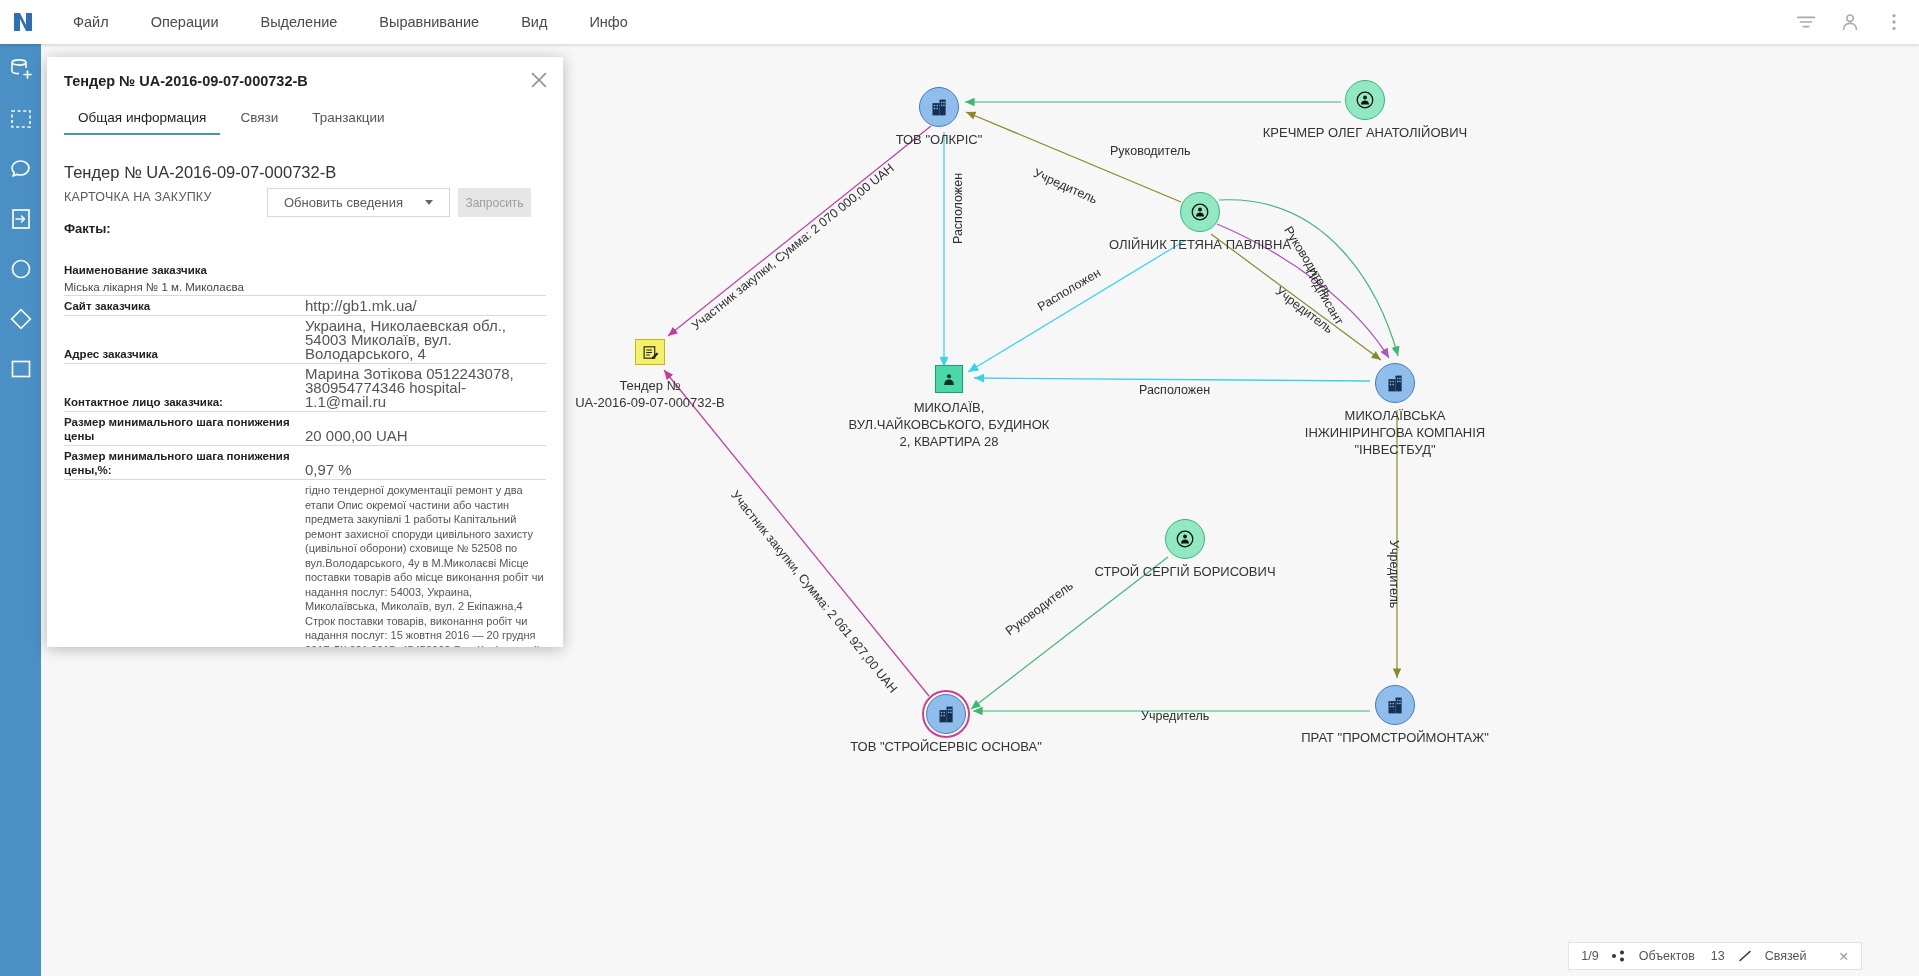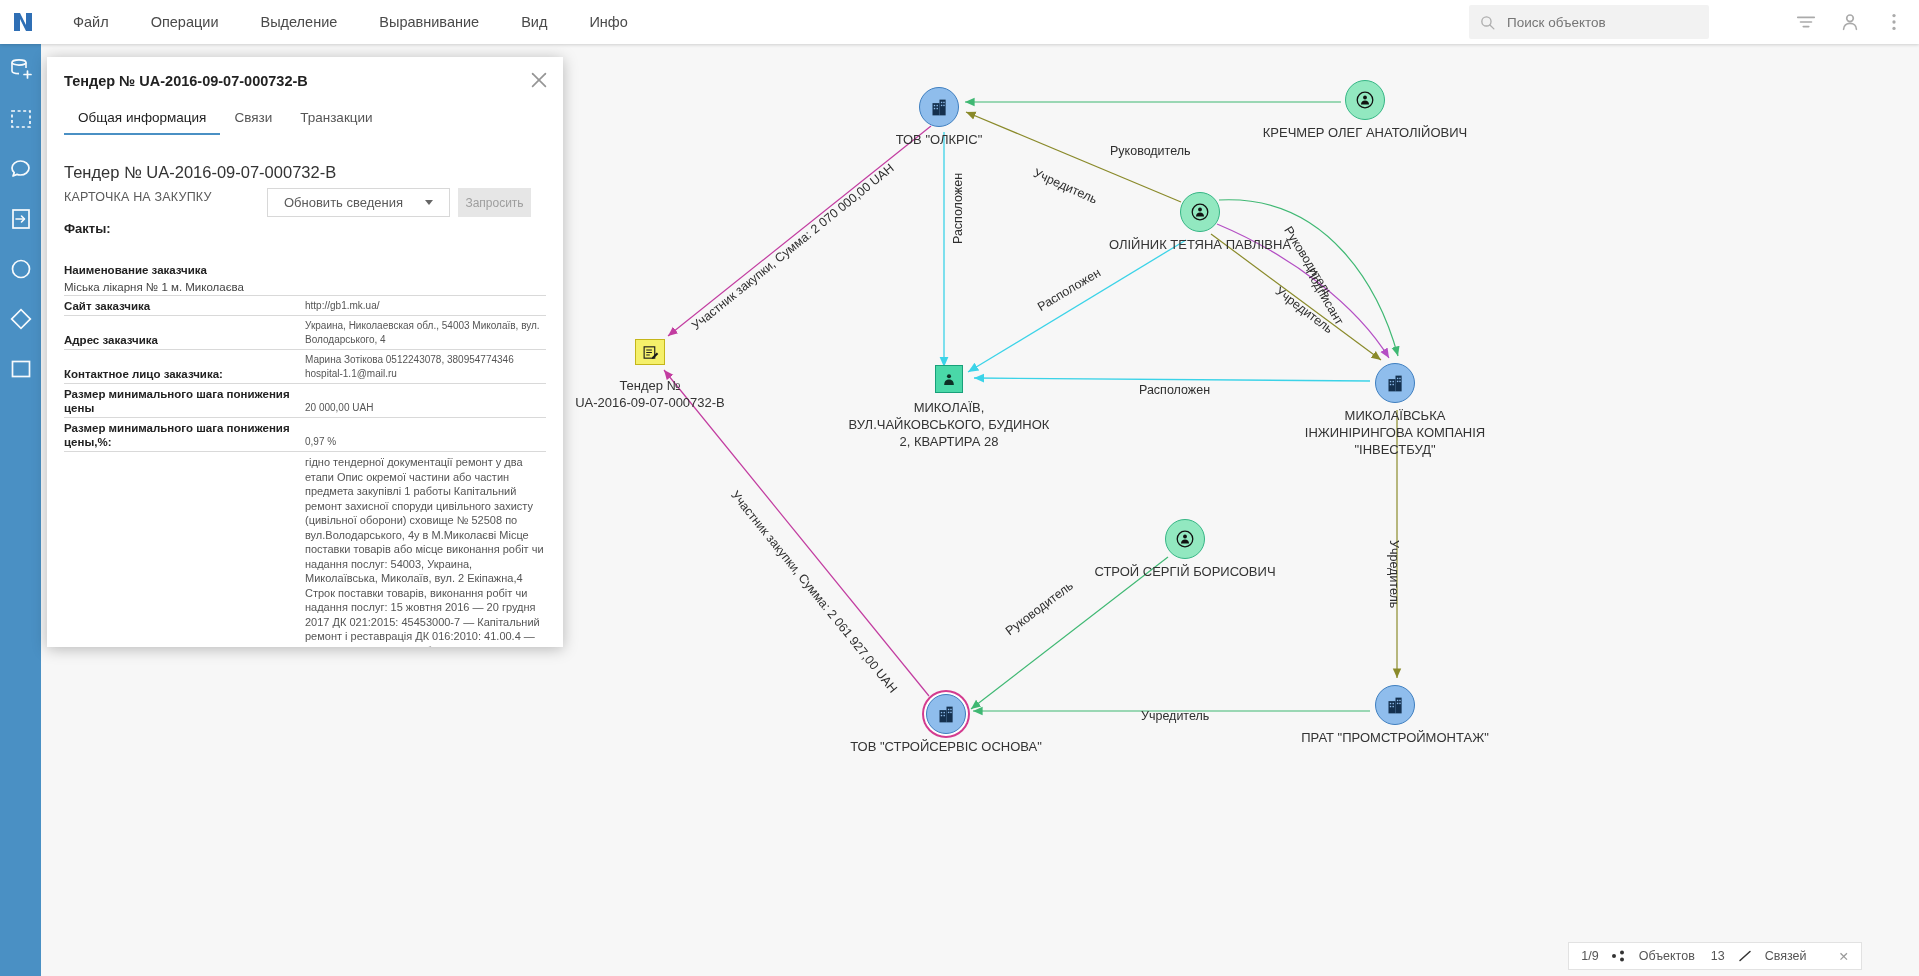--- a/index.html
+++ b/index.html
@@ -100,21 +100,21 @@
     z-index: 30; overflow: hidden;
   }
   .panel-title {
     position: absolute; left: 17px; top: 16px;
     font-size: 14.5px; font-weight: 700; color: #222;
   }
   .panel-close {
     position: absolute; right: 13px; top: 12px; width: 22px; height: 22px;
     cursor: pointer; opacity: .62;
   }
-  .tabs { position: absolute; left: 17px; top: 47px; display: flex; gap: 0; }
+  .tabs { position: absolute; left: 17px; top: 47px; display: flex; gap: 6px; }
   .tab {
     font-size: 13.5px; color: #555; padding: 6px 14px 8px 14px; cursor: pointer;
     border-bottom: 2px solid transparent;
   }
   .tab.active { color: #222; border-bottom: 2px solid #4a90c4; }
 
   .panel-body { position: absolute; left: 0; top: 90px; width: 516px; height: 500px; padding: 0 17px; overflow: hidden; }
   .doc-title { font-size: 16.5px; color: #333; margin-top: 16px; }
   .doc-sub { font-size: 12.5px; color: #5a5a5a; margin-top: 8px; letter-spacing: .2px; }
   .facts-row { display: flex; align-items: center; margin-top: 9px; height: 30px; }
@@ -129,21 +129,21 @@
   .btn-request {
     position: absolute; left: 411px; top: 131px;
     width: 73px; height: 29px; border: 0; background: #e6e6e6;
     font-size: 12px; color: #9e9e9e; cursor: pointer;
     font-family: "Liberation Sans", sans-serif;
   }
 
   table.facts { width: 100%; border-collapse: collapse; margin-top: 18px; table-layout: fixed; }
   table.facts td { vertical-align: bottom; padding: 3px 0 2px 0; border-bottom: 1px solid #d9d9d9; }
   td.k { width: 185px; font-size: 11.5px; font-weight: 700; color: #222; line-height: 14px; }
-  td.v { font-size: 10px; color: #555; line-height: 14px; padding-left: 4px; }
+  td.v { font-size: 15px; color: #555; line-height: 14px; padding-left: 4px; }
   tr.nameRow td { border-bottom: 1px solid #d9d9d9; }
   td.namehdr { font-size: 11.5px; font-weight: 700; color: #222; border-bottom: 0 !important; padding-bottom: 2px; }
   td.namev { font-size: 11.5px; color: #444; padding-left: 4px; }
   td.desc { font-size: 11px; color: #555; line-height: 14.5px; padding-left: 4px; }
   table.facts tr:last-child td { border-bottom: 2px solid #444; }
 
   
   .statusbar {
     position: absolute; right: 10px; bottom: 6px; height: 28px;
     background: #fff; border: 1px solid #e2e2e2;
@@ -167,29 +167,20 @@
     </div>
     <div class="menu">
       <div class="menu-item">Файл</div>
       <div class="menu-item">Операции</div>
       <div class="menu-item">Выделение</div>
       <div class="menu-item">Выравнивание</div>
       <div class="menu-item">Вид</div>
       <div class="menu-item">Инфо</div>
     </div>
 
-    <div class="search-wrap">
-      <div class="search-box">
-        <svg class="search-icon" viewBox="0 0 24 24">
-          <circle cx="10.5" cy="10.5" r="6.5" fill="none" stroke="#777" stroke-width="1.9"></circle>
-          <line x1="15.4" y1="15.4" x2="21" y2="21" stroke="#777" stroke-width="1.9" stroke-linecap="round"></line>
-        </svg>
-        <input class="search-input" type="text" placeholder="Поиск объектов" style="">
-      </div>
-    </div>
 
     <div class="top-icons">
       <svg class="ticon" viewBox="0 0 24 24">
         <line x1="3" y1="7" x2="21" y2="7" stroke="#666" stroke-width="1.8" stroke-linecap="round"></line>
         <line x1="6" y1="12" x2="18" y2="12" stroke="#666" stroke-width="1.8" stroke-linecap="round"></line>
         <line x1="9" y1="17" x2="15" y2="17" stroke="#666" stroke-width="1.8" stroke-linecap="round"></line>
       </svg>
       <svg class="ticon" viewBox="0 0 24 24">
         <circle cx="12" cy="8" r="3.6" fill="none" stroke="#666" stroke-width="1.8"></circle>
         <path d="M5 20 C5 15.8 8.2 13.5 12 13.5 C15.8 13.5 19 15.8 19 20" fill="none" stroke="#666" stroke-width="1.8" stroke-linecap="round"></path>

